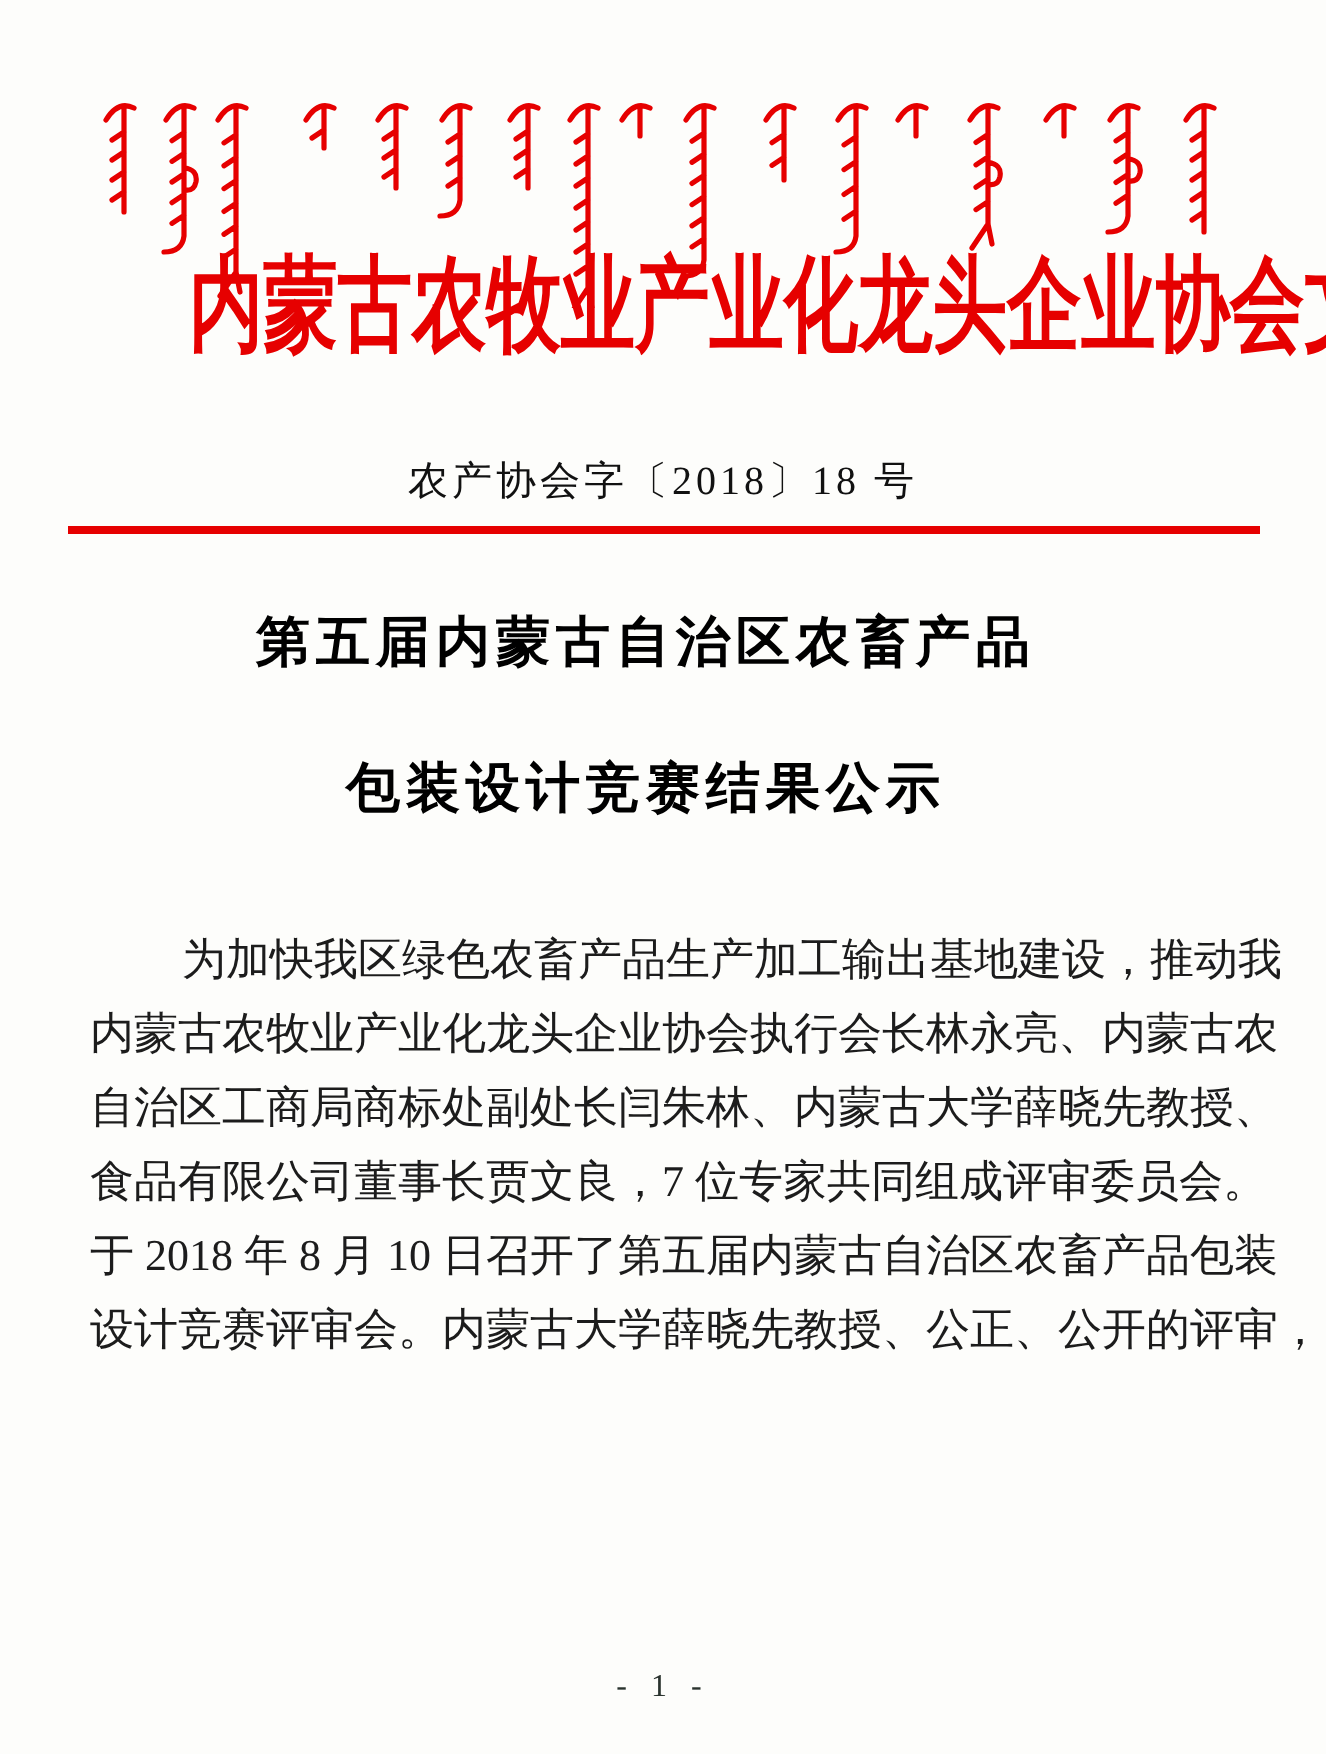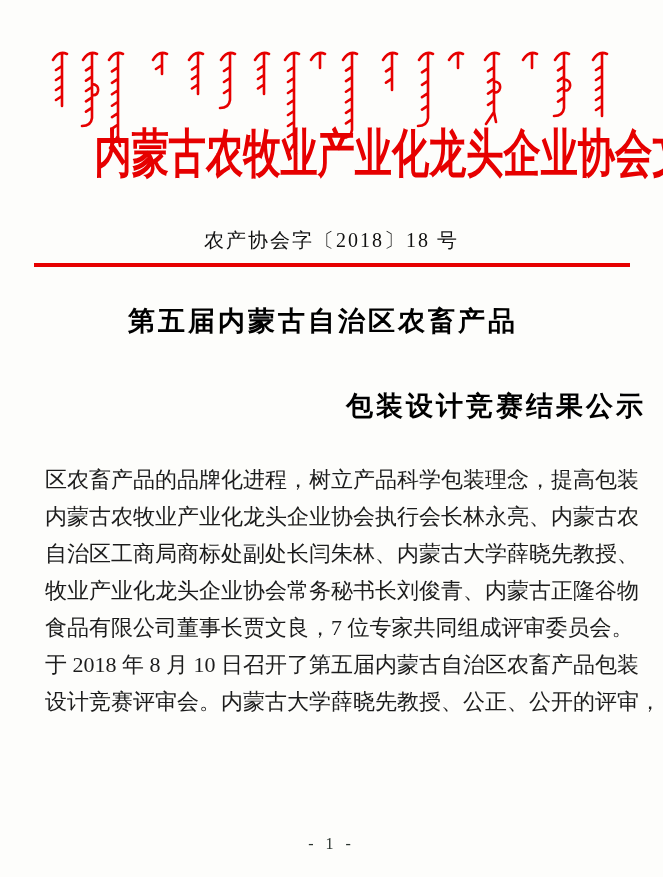--- a/index.html
+++ b/index.html
@@ -33,21 +33,21 @@
   .red-line {
     position:absolute; top:263px; left:34px; width:596px; height:4px;
     background:#e60000;
   }
   .heading-line {
     position:absolute; left:0; width:646px;
     text-align:center; font-weight:bold; font-size:27px;
     letter-spacing:3px; color:#000;
   }
   .heading-line.l1 { top:303px; }
-  .heading-line.l2 { top:388px;text-align:right; }
+  .heading-line.l2 { top:376px; }
   .body-text {
     position:absolute; top:461px; left:45px; width:575px;
   }
   .body-line {
     height:37px; line-height:37px;
     font-size:22px; color:#1c1c1c;
     text-align:justify; text-align-last:justify;
     white-space:nowrap;
   }
   .body-line.indent { padding-left:46px; }
@@ -69,23 +69,22 @@
   <div class="org-title">内蒙古农牧业产业化龙头企业协会文件</div>
 
   <div class="doc-number">农产协会字〔2018〕18 号</div>
 
   <div class="red-line"></div>
 
   <div class="heading-line l1">第五届内蒙古自治区农畜产品</div>
   <div class="heading-line l2">包装设计竞赛结果公示</div>
 
   <div class="body-text">
-    <div class="body-line">区农畜产品的品牌化进程，树立产品科学包装理念，提高包装</div>
+    <div class="body-line indent">为加快我区绿色农畜产品生产加工输出基地建设，推动我</div>
     <div class="body-line">内蒙古农牧业产业化龙头企业协会执行会长林永亮、内蒙古农</div>
     <div class="body-line">自治区工商局商标处副处长闫朱林、内蒙古大学薛晓先教授、</div>
-    <div class="body-line">牧业产业化龙头企业协会常务秘书长刘俊青、内蒙古正隆谷物</div>
     <div class="body-line">食品有限公司董事长贾文良，7 位专家共同组成评审委员会。</div>
     <div class="body-line">于 2018 年 8 月 10 日召开了第五届内蒙古自治区农畜产品包装</div>
     <div class="body-line">设计竞赛评审会。内蒙古大学薛晓先教授、公正、公开的评审，</div>
   </div>
 
   <div class="page-number">- 1 -</div>
 </div>
 
 </body></html>

